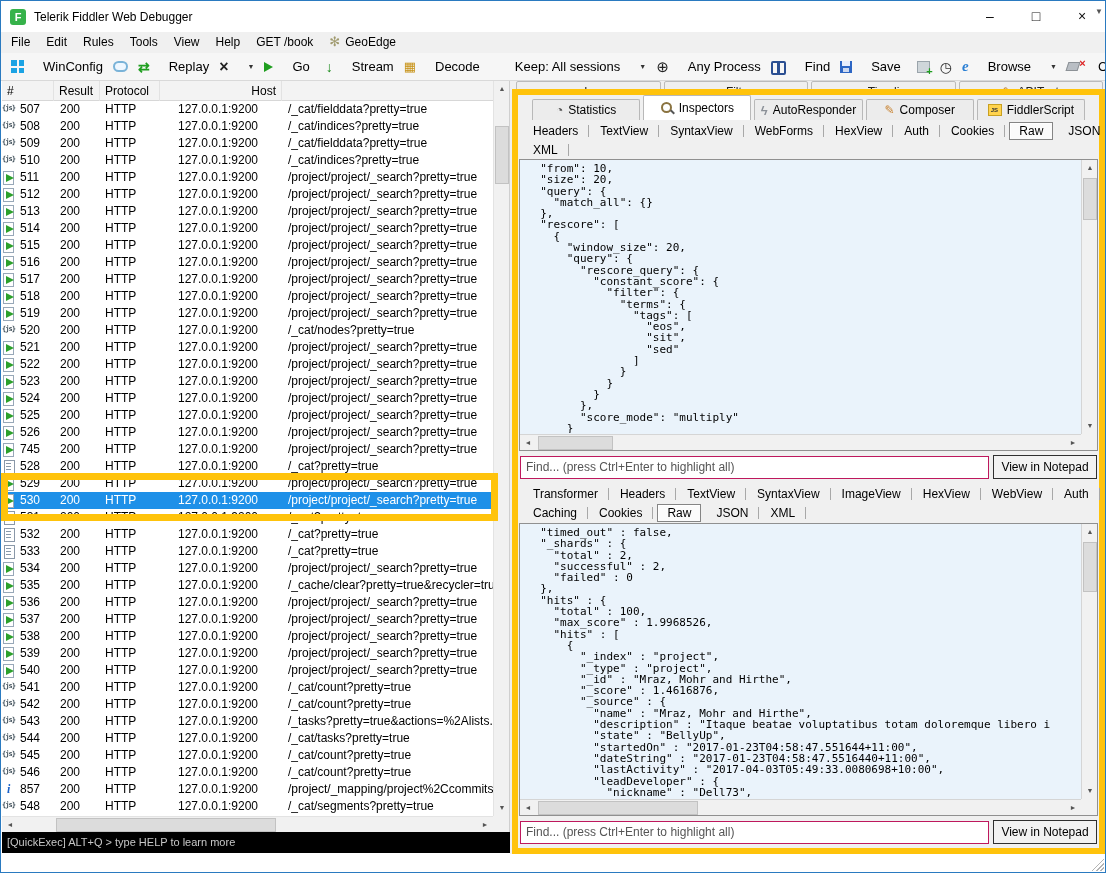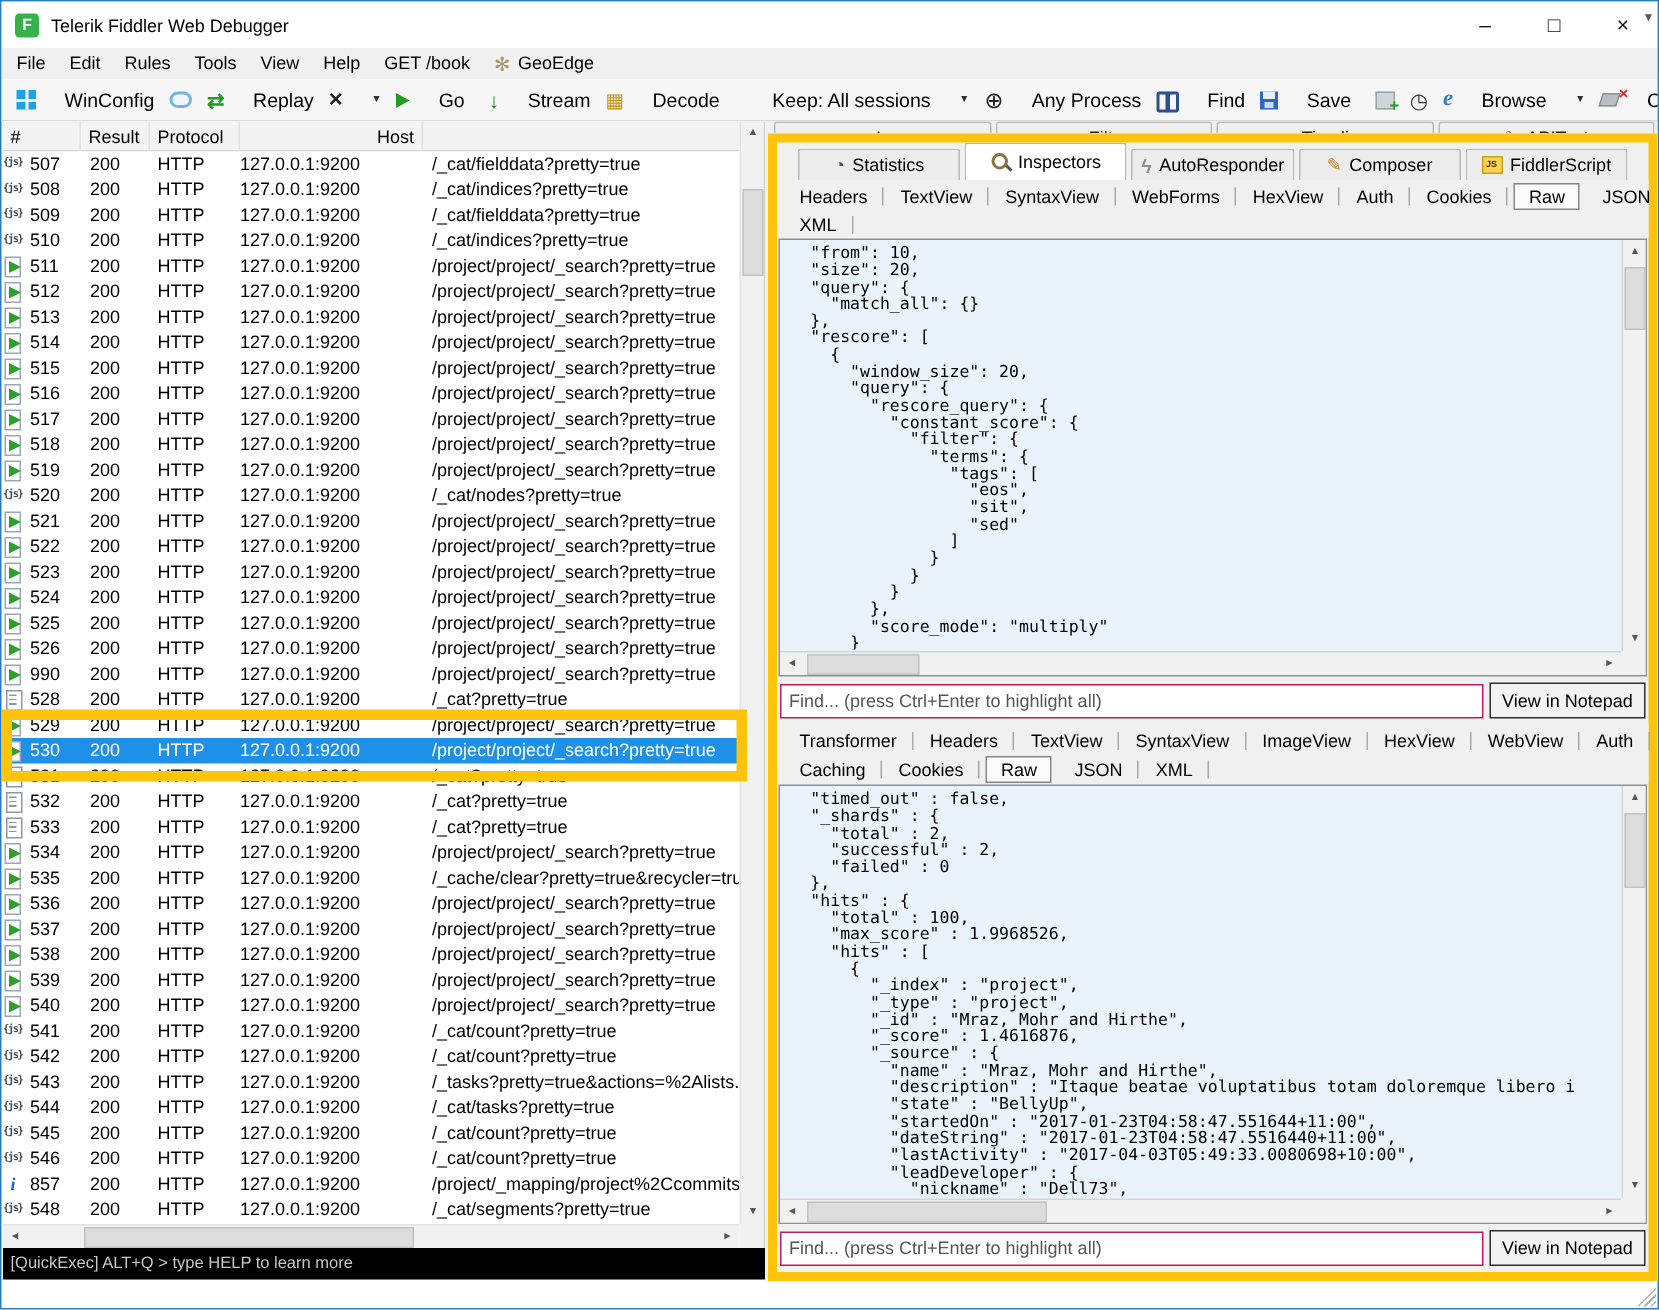--- a/index.html
+++ b/index.html
@@ -7,21 +7,21 @@
   .window{position:relative;width:1106px;height:873px;background:#fff;border:1px solid #2a7ac0;overflow:hidden;font:12px "Liberation Sans",sans-serif;color:#000}
 
   
   .titlebar{position:absolute;left:0;top:0;right:0;height:31px;background:#fff;display:flex;align-items:center;padding-left:9px;gap:8px}
   .app-icon{width:16px;height:16px;background:#36b24a;border-radius:3px;color:#fff;font:bold 11px/16px "Liberation Sans",sans-serif;text-align:center;flex:none}
   .win-controls{position:absolute;right:0;top:0;height:31px;display:flex}
   .wc{width:46px;height:31px;text-align:center;line-height:31px;font-size:14px;color:#111}
 
   
   .menubar{position:absolute;left:0;top:31px;right:0;height:21px;background:#f0f0f0;display:flex;align-items:center;padding-left:2px}
-  .mitem{padding:0 8px;height:21px;line-height:21px;display:flex;align-items:flex-start;gap:5px;white-space:nowrap}
+  .mitem{padding:0 8px;height:21px;line-height:21px;display:flex;align-items:flex-end;gap:5px;white-space:nowrap}
   .mitem.ul::first-letter{text-decoration:underline}
   .i-geo::before{content:"✻";color:#a09a6e;font-size:13px}
 
   
   .toolbar{position:absolute;left:0;top:52px;right:0;height:28px;background:#f6f6f6;border-bottom:1px solid #d9d9d9;display:flex;align-items:center;padding:0 5px;font-size:13px}
   .titem{display:flex;align-items:center;gap:19px;padding:0 5px;height:24px;white-space:nowrap}
   .titem.tsep{width:1px;height:19px;background:#c9c9c9;padding:0;margin:0 3px}
   .tl:empty{display:none}
   .dd{font-size:7px;color:#333}
   .dd:empty{display:none}
@@ -55,21 +55,21 @@
 
   
   .lpanel{position:absolute;left:1px;top:80px;width:508px;height:751px;background:#fff;border-right:1px solid #cfcfcf}
   .shead{position:absolute;top:0;left:0;right:16px;height:20px;background:#f3f3f3;border-bottom:1px solid #d7d7d7;display:grid;grid-template-columns:52px 46px 60px 122px 1fr}
   .shead span{padding:0 5px;border-right:1px solid #e2e2e2;height:20px;line-height:20px;overflow:hidden}
   .shead .h-host{text-align:right}
   .srows{position:absolute;top:20px;left:0;right:16px;bottom:16px;overflow:hidden;background:#fff}
   .srow{display:grid;grid-template-columns:18px 34px 46px 60px 122px 1fr;height:17px;line-height:17px;align-items:center;font-size:12px;white-space:nowrap}
   .srow.sel{background:#1e90e8;color:#fff}
   .c-res{padding-left:6px}.c-proto{padding-left:5px}
-  .c-host{text-align:left;padding-right:6px}
+  .c-host{text-align:center;padding-right:6px}
   .c-url{padding-left:6px;overflow:hidden}
   .ric{width:17px;height:15px;position:relative;display:inline-block}
   .ric.json::before{content:"{js}";position:absolute;left:0;top:2px;font:bold 7px "DejaVu Sans Mono",monospace;color:#3a4a55;letter-spacing:-1px}
   .ric.arrow::before{content:"";position:absolute;left:1px;top:1px;width:9px;height:12px;background:#fff;border:1px solid #98a8b8}
   .ric.arrow::after{content:"";position:absolute;left:4px;top:4px;width:0;height:0;border-left:8px solid #2ca02c;border-top:4px solid transparent;border-bottom:4px solid transparent}
   .ric.doc::before{content:"";position:absolute;left:2px;top:1px;width:9px;height:12px;background:#fff;border:1px solid #8a98a8}
   .ric.doc::after{content:"";position:absolute;left:4px;top:4px;width:5px;height:7px;background:repeating-linear-gradient(#8899aa 0 1px,transparent 1px 3px)}
   .ric.info::before{content:"i";position:absolute;left:5px;top:0;font:italic bold 12px "Liberation Serif",serif;color:#1a62c8}
 
   
@@ -505,21 +505,21 @@
           <span class="ric arrow"></span>
           <span class="c-num">526</span>
           <span class="c-res">200</span>
           <span class="c-proto">HTTP</span>
           <span class="c-host">127.0.0.1:9200</span>
           <span class="c-url">/project/project/_search?pretty=true</span>
         </div>
 
         <div class="srow">
           <span class="ric arrow"></span>
-          <span class="c-num">990</span>
+          <span class="c-num">745</span>
           <span class="c-res">200</span>
           <span class="c-proto">HTTP</span>
           <span class="c-host">127.0.0.1:9200</span>
           <span class="c-url">/project/project/_search?pretty=true</span>
         </div>
 
         <div class="srow">
           <span class="ric doc"></span>
           <span class="c-num">528</span>
           <span class="c-res">200</span>

